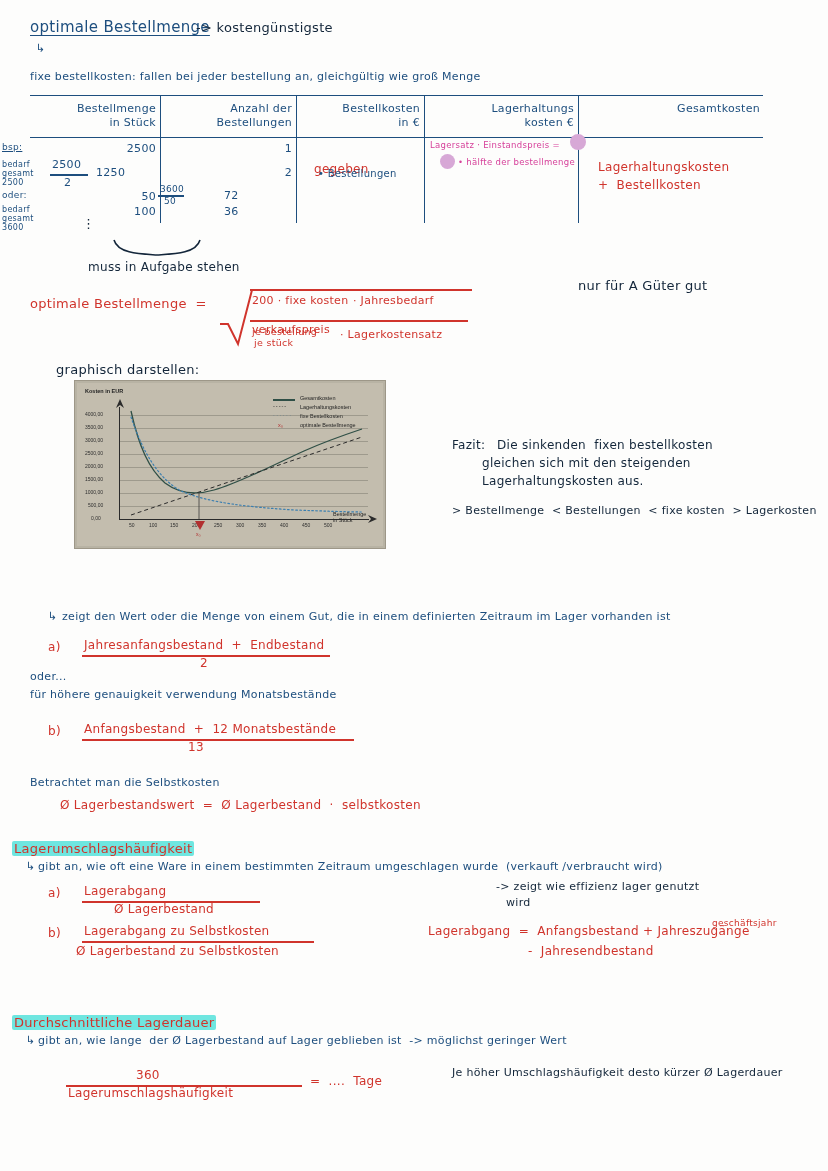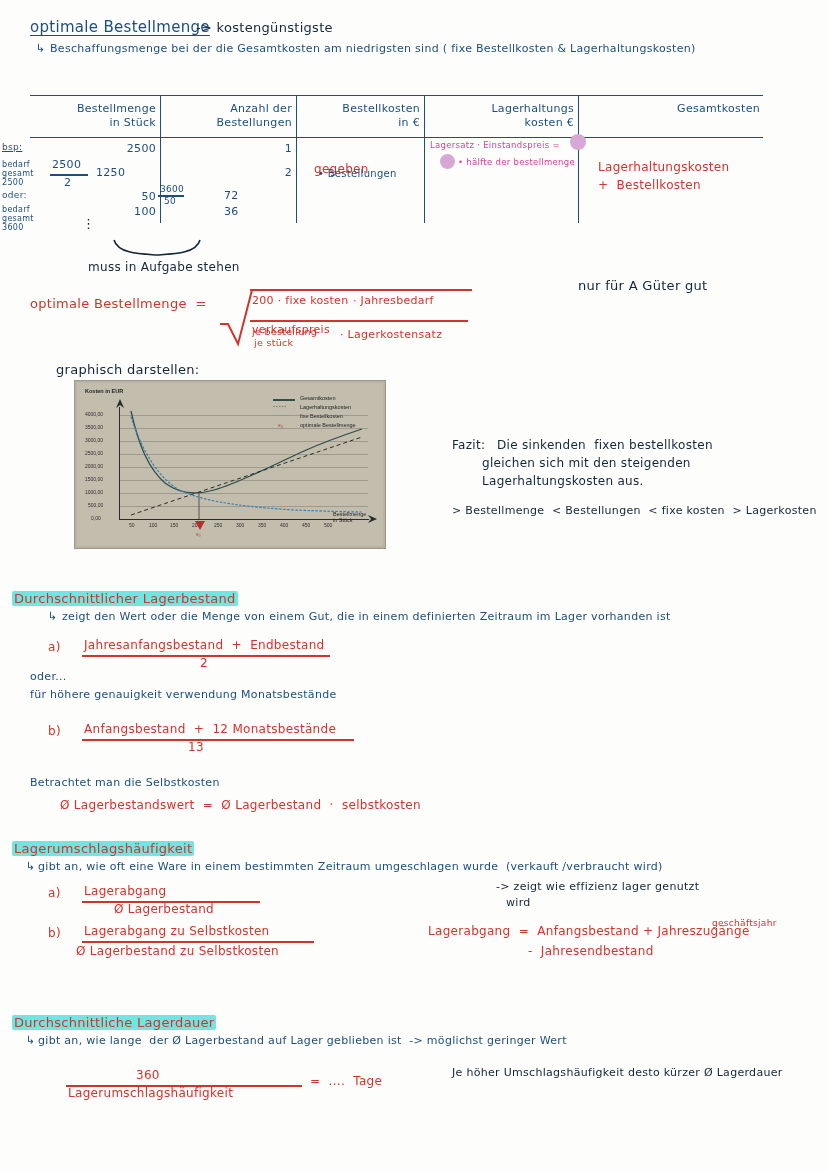--- a/index.html
+++ b/index.html
@@ -81,22 +81,22 @@
 </style>
 </head>
 <body>
 
 <div class="page">
 
   <div class="abs hw sz15 blue u" style="left:30px; top:18px;">optimale Bestellmenge</div>
   <div class="abs hw sz13 dark" style="left:196px; top:20px;">-&gt; kostengünstigste</div>
 
   <div class="abs hw sz11 blue" style="left:36px; top:42px;">↳</div>
-  <div class="abs hw sz11 blue" style="left:50px; top:42px;">Beschaffungsmenge bei der die Gesamtkosten am niedrigsten sind ( fixe Bestellkosten &amp; Lagerhaltungskosten)</div>
-
+
+  <div class="abs hw sz11 blue" style="left:30px; top:70px;">fixe bestellkosten: fallen bei jeder bestellung an, gleichgültig wie groß Menge</div>
 
   <div class="tbl-hline" style="left:30px; top:95px; width:733px;"></div>
   <div class="tbl-hline" style="left:30px; top:137px; width:733px;"></div>
 
   <div class="tbl-vline" style="left:160px; top:96px; height:127px;"></div>
   <div class="tbl-vline" style="left:296px; top:96px; height:127px;"></div>
   <div class="tbl-vline" style="left:424px; top:96px; height:127px;"></div>
   <div class="tbl-vline" style="left:578px; top:96px; height:127px;"></div>
 
   <div class="tcell hw sz11 blue" style="left:34px; top:102px; width:122px;">Bestellmenge
@@ -250,23 +250,20 @@
     </svg>
     <div class="chart-tick" style="left:121px; top:150px; color:#b23030;">x₀</div>
   </div>
 
   <div class="abs hw sz12 dark" style="left:452px; top:438px;">Fazit:</div>
   <div class="abs hw sz12 dark" style="left:497px; top:438px;">Die sinkenden  fixen bestellkosten</div>
   <div class="abs hw sz12 dark" style="left:482px; top:456px;">gleichen sich mit den steigenden</div>
   <div class="abs hw sz12 dark" style="left:482px; top:474px;">Lagerhaltungskosten aus.</div>
   <div class="abs hw sz11 dark" style="left:452px; top:504px;">&gt; Bestellmenge  &lt; Bestellungen  &lt; fixe kosten  &gt; Lagerkosten</div>
 
-  <div class="abs" style="left:12px; top:588px;">
-    <span class="hw sz13 red hl-cyan">Durchschnittlicher Lagerbestand</span>
-  </div>
   <div class="abs hw sz11 blue" style="left:48px; top:610px;">↳</div>
   <div class="abs hw sz11 blue" style="left:62px; top:610px;">zeigt den Wert oder die Menge von einem Gut, die in einem definierten Zeitraum im Lager vorhanden ist</div>
 
   <div class="abs hw sz12 red" style="left:48px; top:640px;">a)</div>
   <div class="abs hw sz12 red" style="left:84px; top:638px;">Jahresanfangsbestand  +  Endbestand</div>
   <div class="frac-line red" style="left:82px; top:655px; width:248px;"></div>
   <div class="abs hw sz12 red" style="left:200px; top:656px;">2</div>
 
   <div class="abs hw sz11 blue" style="left:30px; top:670px;">oder...</div>
   <div class="abs hw sz11 blue" style="left:30px; top:688px;">für höhere genauigkeit verwendung Monatsbestände</div>

